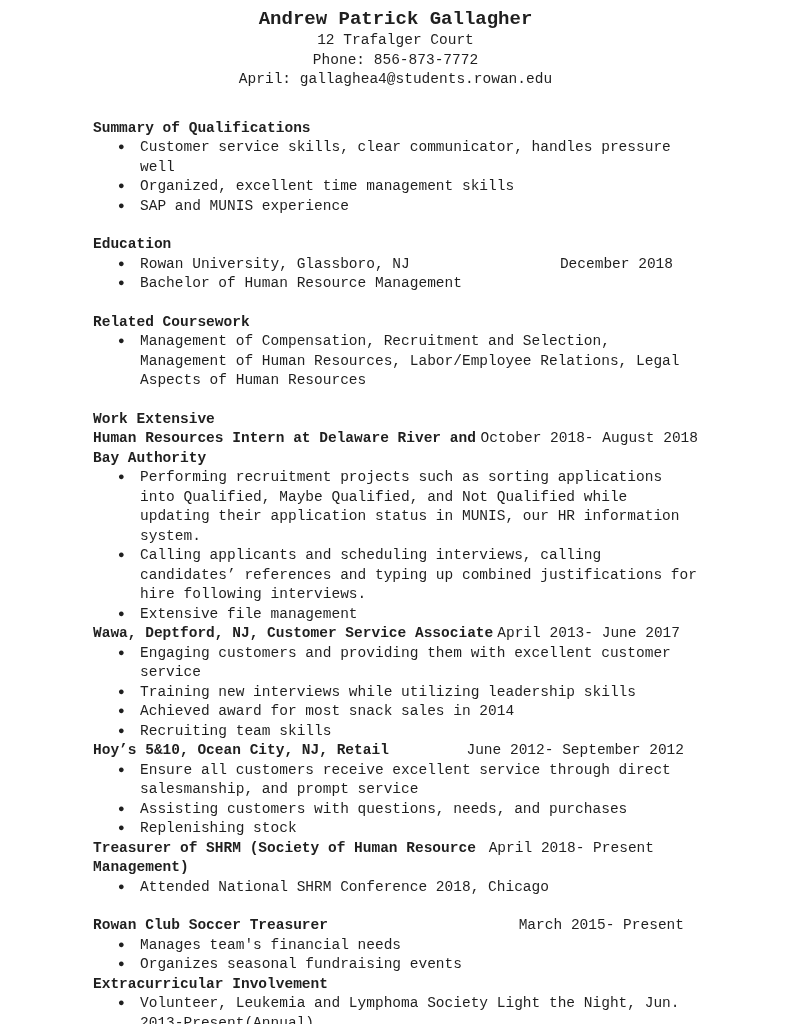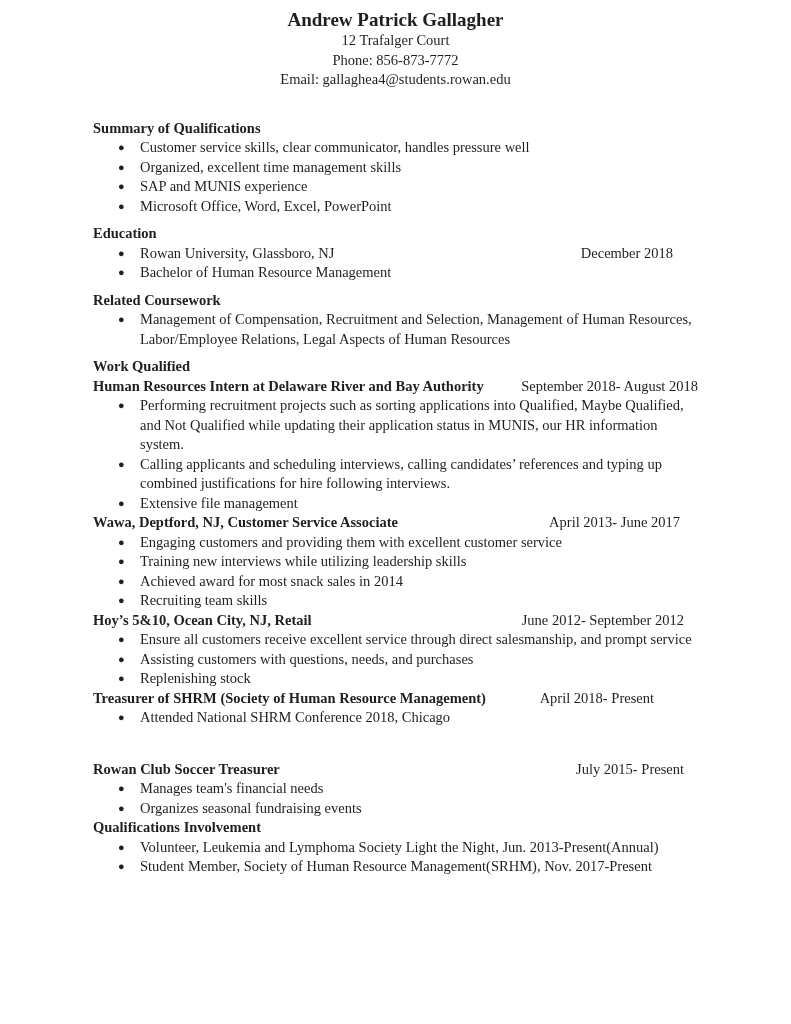--- a/index.html
+++ b/index.html
@@ -7,43 +7,43 @@
     padding: 0;
     background: #ffffff;
   }
   .page {
     position: relative;
     width: 791px;
     height: 1024px;
     margin: 0 auto;
     background: #ffffff;
     color: #1f1f1f;
-    font-family: Liberation Serif, serif;
+    font-family: Liberation Mono, monospace;
     font-size: 14.5px;
     line-height: 19.5px;
     box-sizing: border-box;
     padding: 8px 93px 8px 93px;
     overflow: hidden;
   }
   .name {
     text-align: center;
     font-size: 19px;
     font-weight: bold;
     line-height: 23px;
   }
   .contact-line {
     text-align: center;
   }
   .section-heading {
     text-align: left;
     font-weight: bold;
   }
-  .mt-section { margin-top: 8px; }
+  .mt-section { margin-top: 19px; }
   .mt-first   { margin-top: 29px; }
-  .mt-blank   { margin-top: 32px; }
+  .mt-blank   { margin-top: 19px; }
 
   .bi {
     position: relative;
     padding-left: 47px;
   }
   .bi::before {
     content: "\25CF";
     position: absolute;
     left: 25px;
     top: 0;
@@ -64,50 +64,49 @@
   .pr44 { padding-right: 44px; }
 </style>
 </head>
 <body>
 
 <div class="page">
 
   <div class="name">Andrew Patrick Gallagher</div>
   <div class="contact-line">12 Trafalger Court</div>
   <div class="contact-line">Phone: 856-873-7772</div>
-  <div class="contact-line">Email: gallaghea4@students.rowan.edu</div>
+  <div class="contact-line">April: gallaghea4@students.rowan.edu</div>
 
   <div class="section-heading mt-first">Summary of Qualifications</div>
   <div>
     <div class="bi">Customer service skills, clear communicator, handles pressure well</div>
     <div class="bi">Organized, excellent time management skills</div>
     <div class="bi">SAP and MUNIS experience</div>
-    <div class="bi">Microsoft Office, Word, Excel, PowerPoint</div>
   </div>
 
   <div class="section-heading mt-section">Education</div>
   <div>
     <div class="row">
       <div class="left bi">Rowan University, Glassboro, NJ</div>
       <div class="date pr25">December 2018</div>
     </div>
     <div class="bi">Bachelor of Human Resource Management</div>
   </div>
 
   <div class="section-heading mt-section">Related Coursework</div>
   <div>
     <div class="bi">Management of Compensation, Recruitment and Selection, Management of Human Resources, Labor/Employee Relations, Legal Aspects of Human Resources</div>
   </div>
 
-  <div class="section-heading mt-section">Work Qualified</div>
+  <div class="section-heading mt-section">Work Extensive</div>
 
   <div>
     <div class="row">
       <div class="left job-title">Human Resources Intern at Delaware River and Bay Authority</div>
-      <div class="date pr0">September 2018- August 2018</div>
+      <div class="date pr0">October 2018- August 2018</div>
     </div>
     <div class="bi">Performing recruitment projects such as sorting applications into Qualified, Maybe Qualified, and Not Qualified while updating their application status in MUNIS, our HR information system.</div>
     <div class="bi">Calling applicants and scheduling interviews, calling candidates’ references and typing up combined justifications for hire following interviews.</div>
     <div class="bi">Extensive file management</div>
   </div>
 
   <div>
     <div class="row">
       <div class="left job-title">Wawa, Deptford, NJ, Customer Service Associate</div>
       <div class="date pr18">April 2013- June 2017</div>
@@ -133,25 +132,25 @@
     <div class="row">
       <div class="left job-title">Treasurer of SHRM (Society of Human Resource Management)</div>
       <div class="date pr44">April 2018- Present</div>
     </div>
     <div class="bi">Attended National SHRM Conference 2018, Chicago</div>
   </div>
 
   <div class="mt-blank">
     <div class="row">
       <div class="left job-title">Rowan Club Soccer Treasurer</div>
-      <div class="date pr14">July 2015- Present</div>
+      <div class="date pr14">March 2015- Present</div>
     </div>
     <div class="bi">Manages team's financial needs</div>
     <div class="bi">Organizes seasonal fundraising events</div>
   </div>
 
-  <div class="section-heading">Qualifications Involvement</div>
+  <div class="section-heading">Extracurricular Involvement</div>
   <div>
     <div class="bi">Volunteer, Leukemia and Lymphoma Society Light the Night, Jun. 2013-Present(Annual)</div>
     <div class="bi">Student Member, Society of Human Resource Management(SRHM), Nov. 2017-Present</div>
   </div>
 
 </div>
 
 </body></html>

